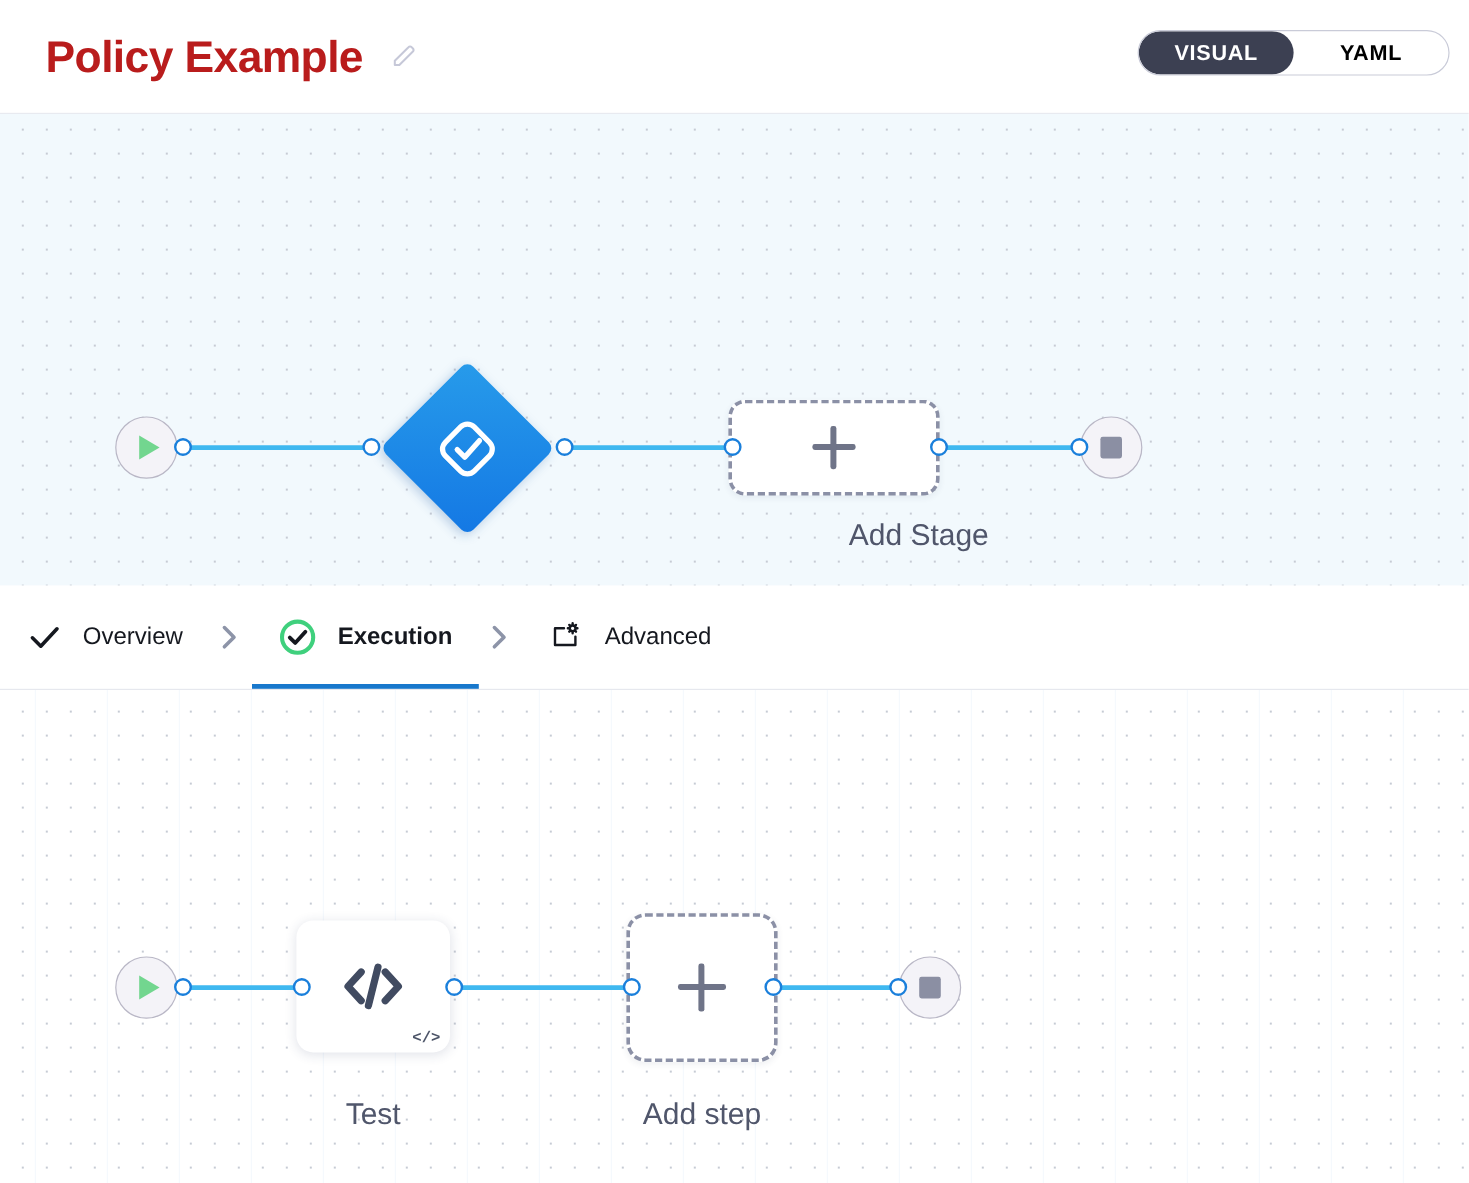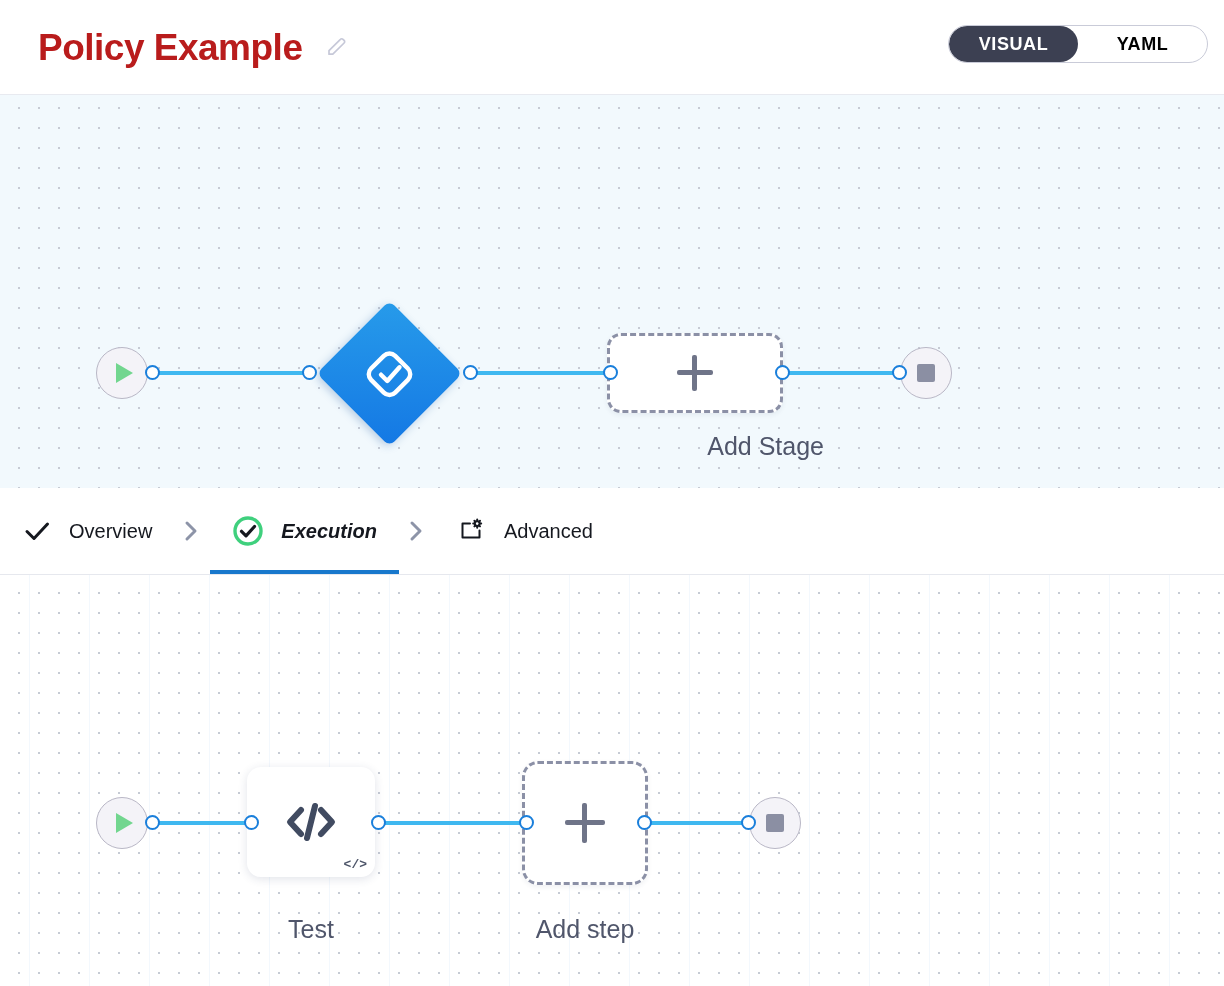--- a/index.html
+++ b/index.html
@@ -210,21 +210,21 @@
   .tab {
     display: flex;
     align-items: center;
     height: 100%;
     padding: 0 22px;
     cursor: pointer;
     position: relative;
   }
   .tab .tab-icon { display: flex; align-items: center; margin-right: 17px; }
   .tab-label { font-size: 20px; color: #15181f; white-space: nowrap; }
-  .tab.active .tab-label { font-weight: bold; font-style: italic; }
+  .tab.active .tab-label { font-weight: bold; }
   .tab.active::after {
     content: "";
     position: absolute;
     left: 0; right: 0; bottom: 0;
     height: 4px;
     background: #1878cc;
   }
   .tab-sep {
     display: flex; align-items: center;
     padding: 0 6px;

